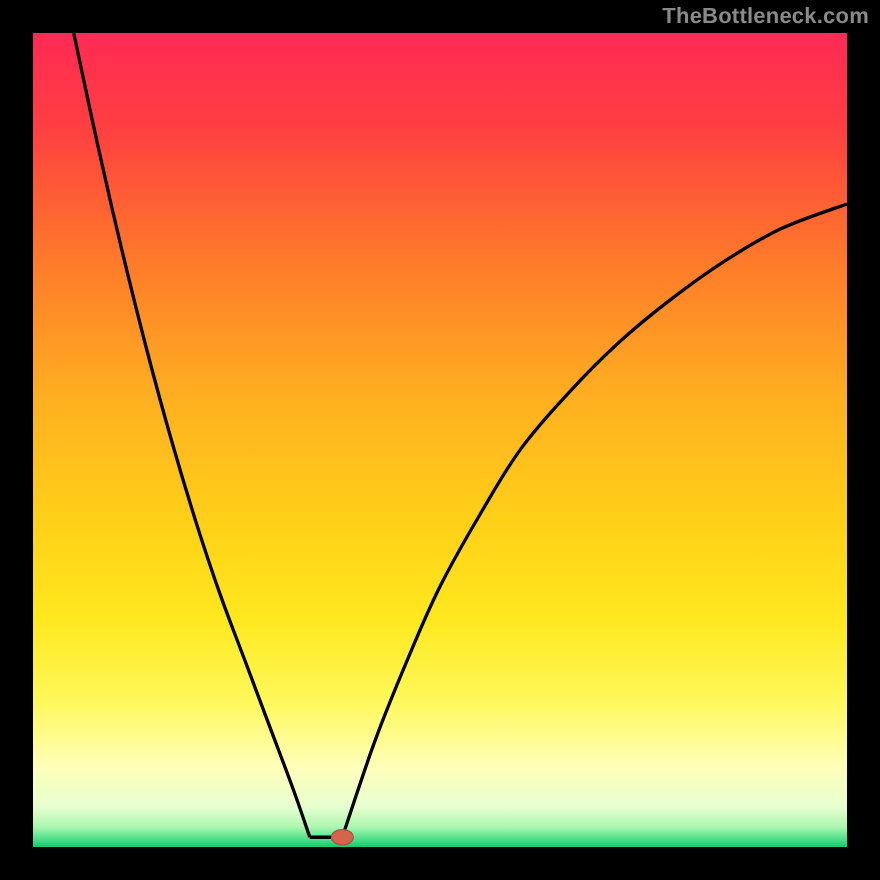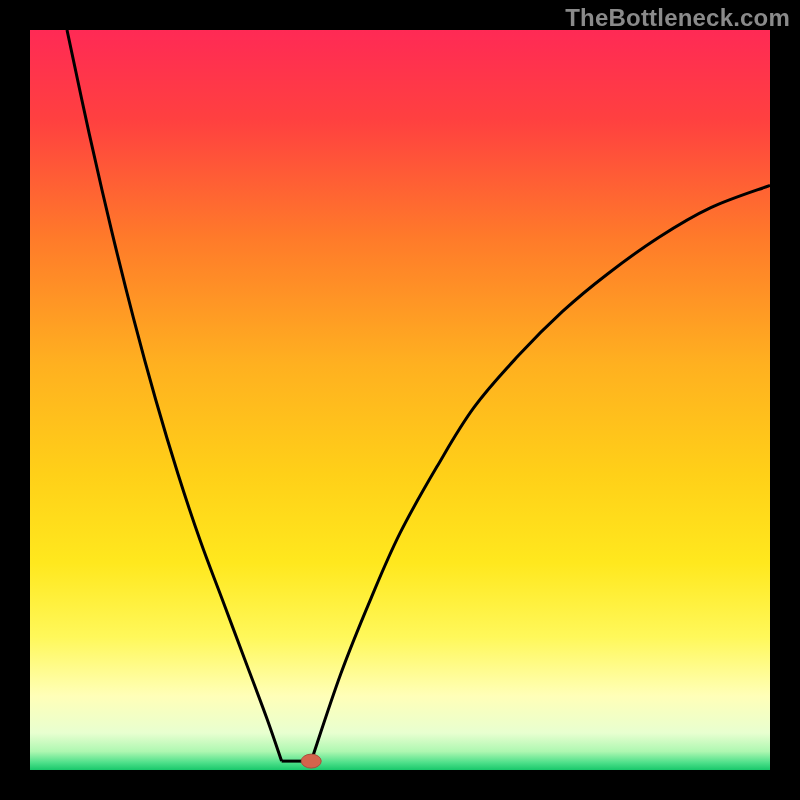--- a/index.html
+++ b/index.html
@@ -21,21 +21,21 @@
     position: absolute;
     left: 30px;
     top: 30px;
     width: 740px;
     height: 740px;
   }
   .watermark {
     position: absolute;
     top: 4px;
     right: 10px;
-    font-size: 24px;
+    font-size: 20px;
     font-weight: 600;
     color: #8a8a8a;
     letter-spacing: 0.2px;
   }
   svg {
     display: block;
     width: 740px;
     height: 740px;
   }
 </style>

